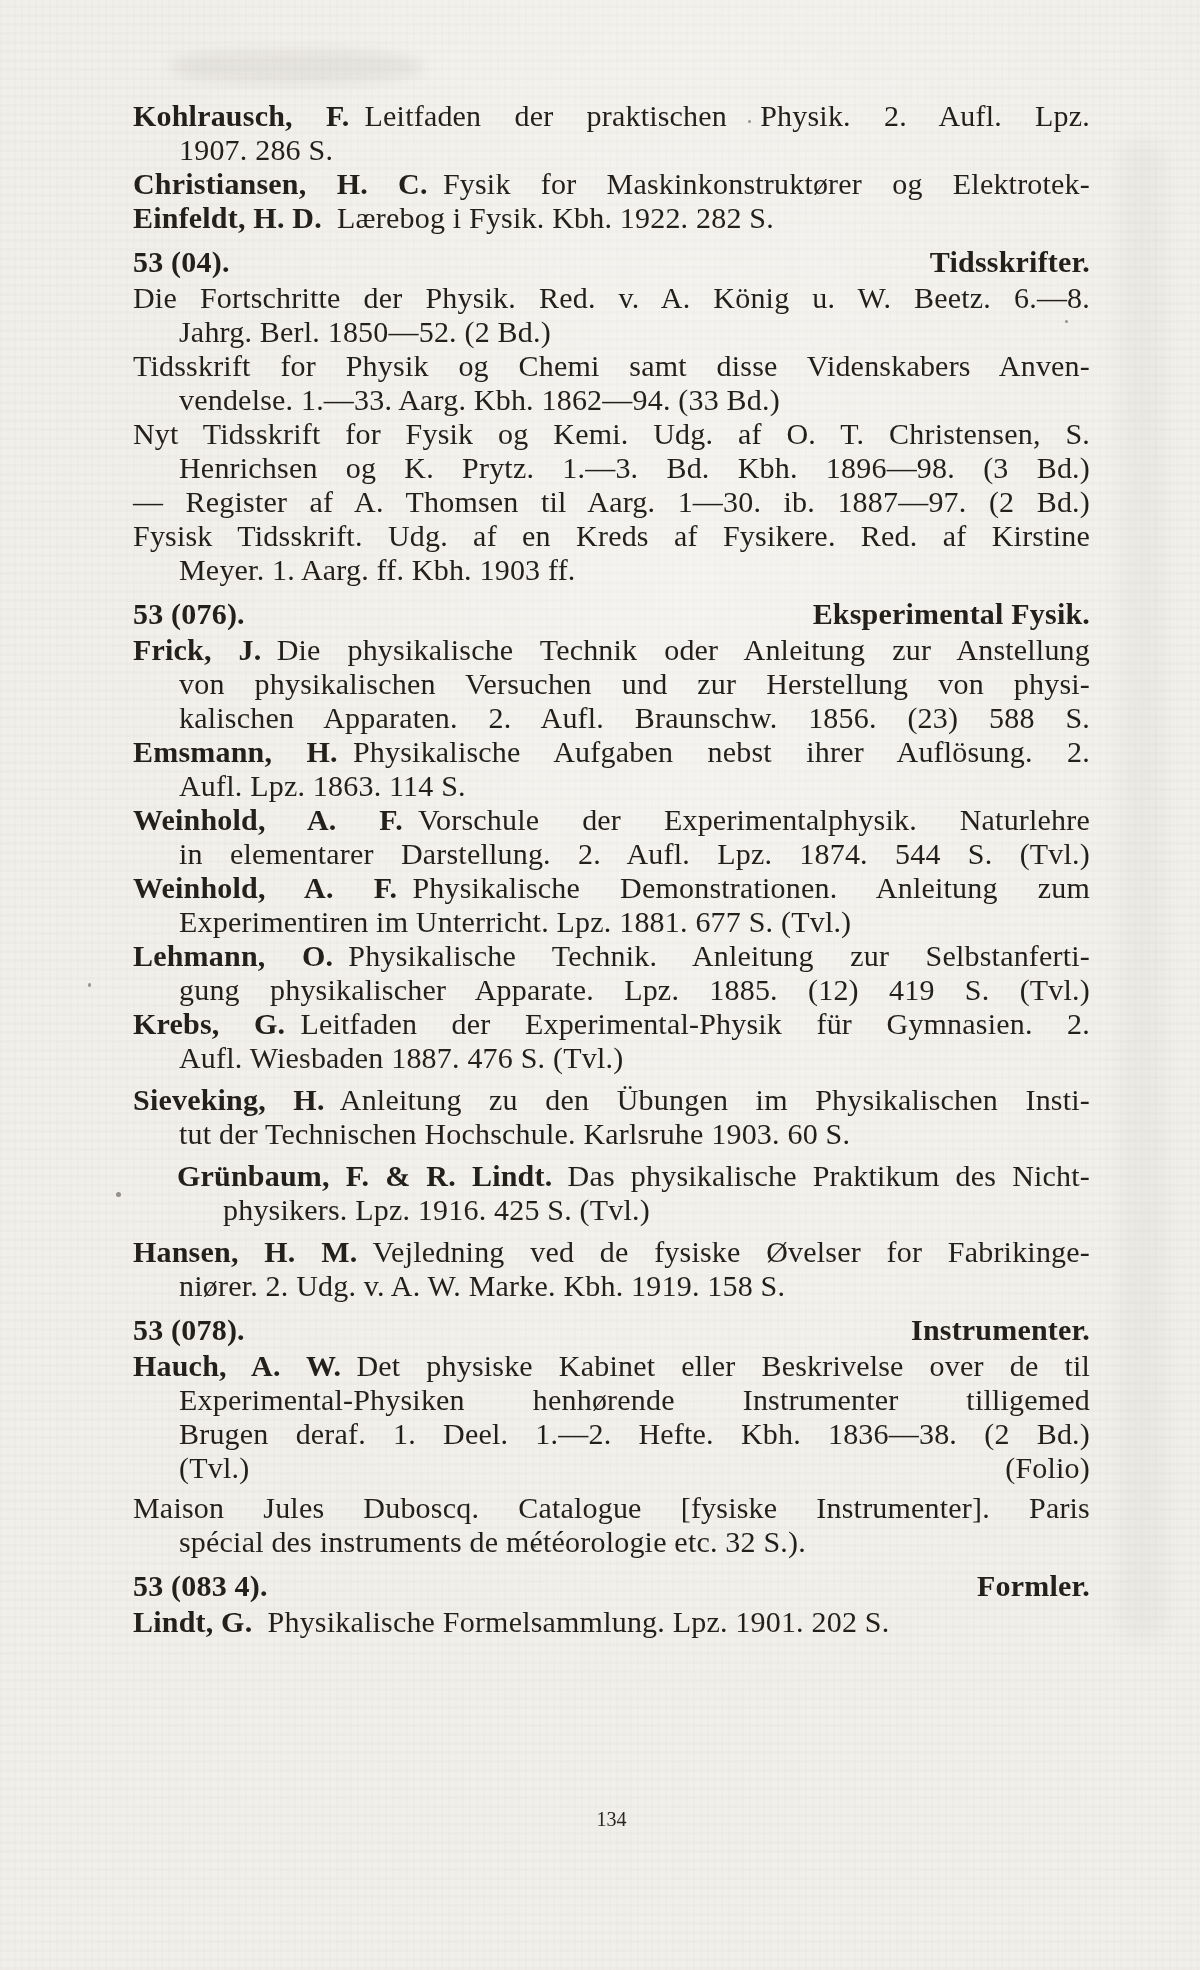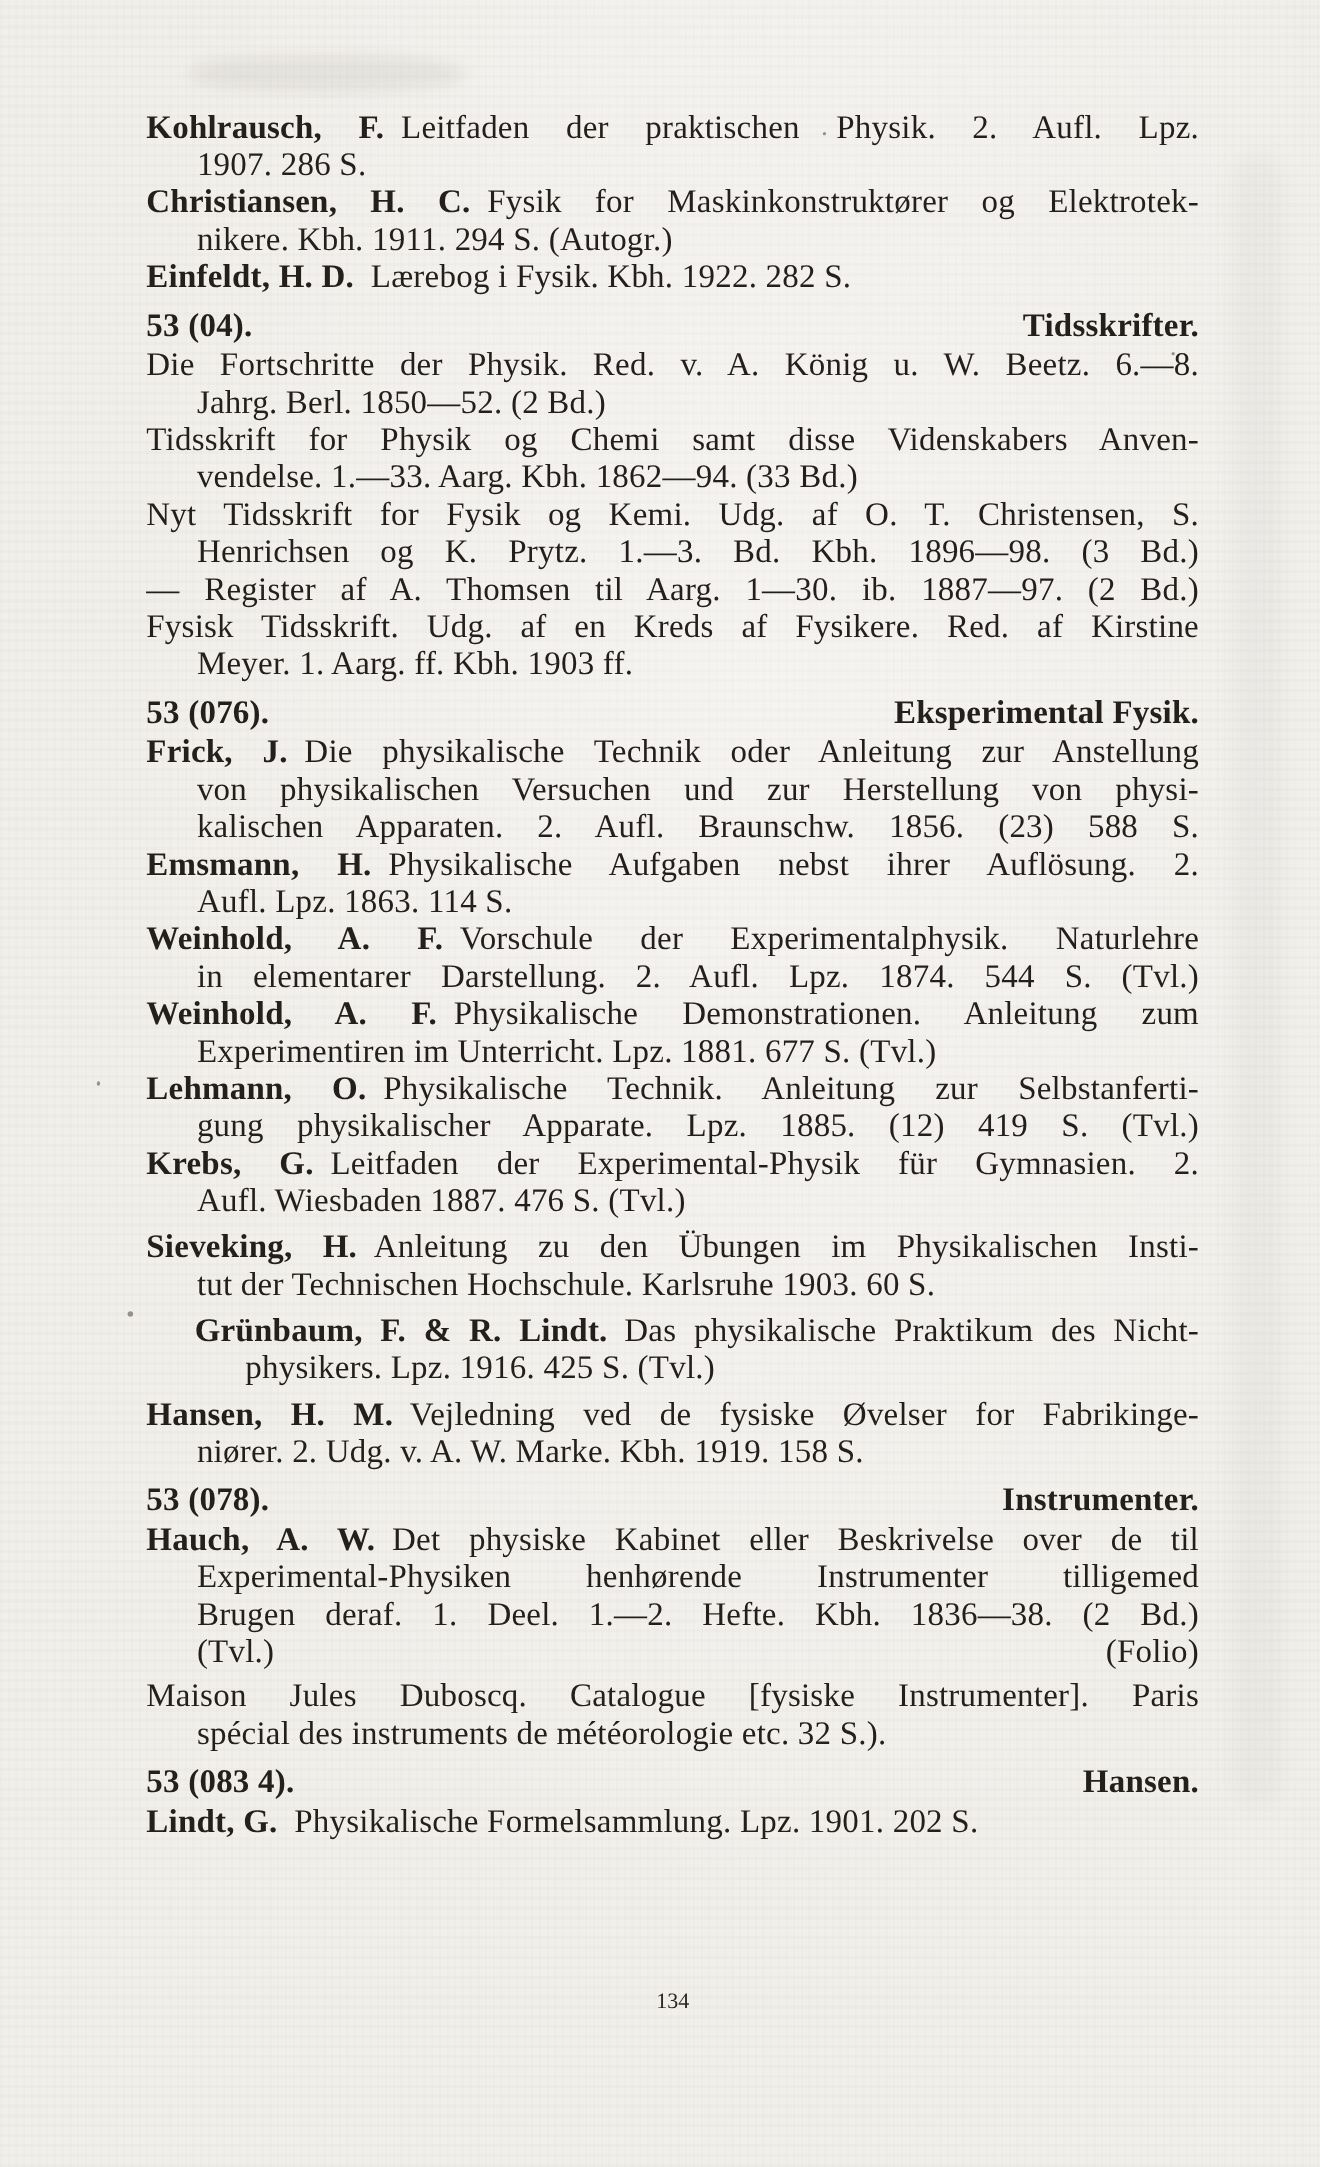--- a/index.html
+++ b/index.html
@@ -81,21 +81,20 @@
   <div class="speck speck-4"></div>
   <div class="speck speck-5"></div>
 
   <div class="content">
       <div class="entry">
         <div class="line jz"><span class="b">Kohlrausch, F.</span><span class="r"> Leitfaden der praktischen Physik. 2. Aufl. Lpz.</span></div>
         <div class="line indent"><span class="r">1907. 286 S.</span></div>
       </div>
       <div class="entry">
         <div class="line jz"><span class="b">Christiansen, H. C.</span><span class="r"> Fysik for Maskinkonstruktører og Elektrotek-</span></div>
-        <div class="line indent"><span class="r">nikere. Kbh. 1911. 294 S. (Autogr.)</span></div>
       </div>
       <div class="entry">
         <div class="line"><span class="b">Einfeldt, H. D.</span><span class="r"> Lærebog i Fysik. Kbh. 1922. 282 S.</span></div>
       </div>
       <div class="line heading">
         <span class="num">53 (04).</span>
         <span class="title">Tidsskrifter.</span>
       </div>
       <div class="entry">
         <div class="line jz"><span class="r">Die Fortschritte der Physik. Red. v. A. König u. W. Beetz. 6.—8.</span></div>
@@ -169,21 +168,21 @@
           <span class="left"><span class="r">(Tvl.)</span></span>
           <span class="rightpart">(Folio)</span>
         </div>
       </div>
       <div class="entry" style="margin-top: 6px;">
         <div class="line jz"><span class="r">Maison Jules Duboscq. Catalogue [fysiske Instrumenter]. Paris</span></div>
         <div class="line indent"><span class="r">spécial des instruments de météorologie etc. 32 S.).</span></div>
       </div>
       <div class="line heading">
         <span class="num">53 (083 4).</span>
-        <span class="title">Hansen.</span>
+        <span class="title">Formler.</span>
       </div>
       <div class="entry">
         <div class="line"><span class="b">Lindt, G.</span><span class="r"> Physikalische Formelsammlung. Lpz. 1901. 202 S.</span></div>
       </div>
     </div>
 
   <div class="pagenum">134</div>
 </div>
 
 </body></html>

